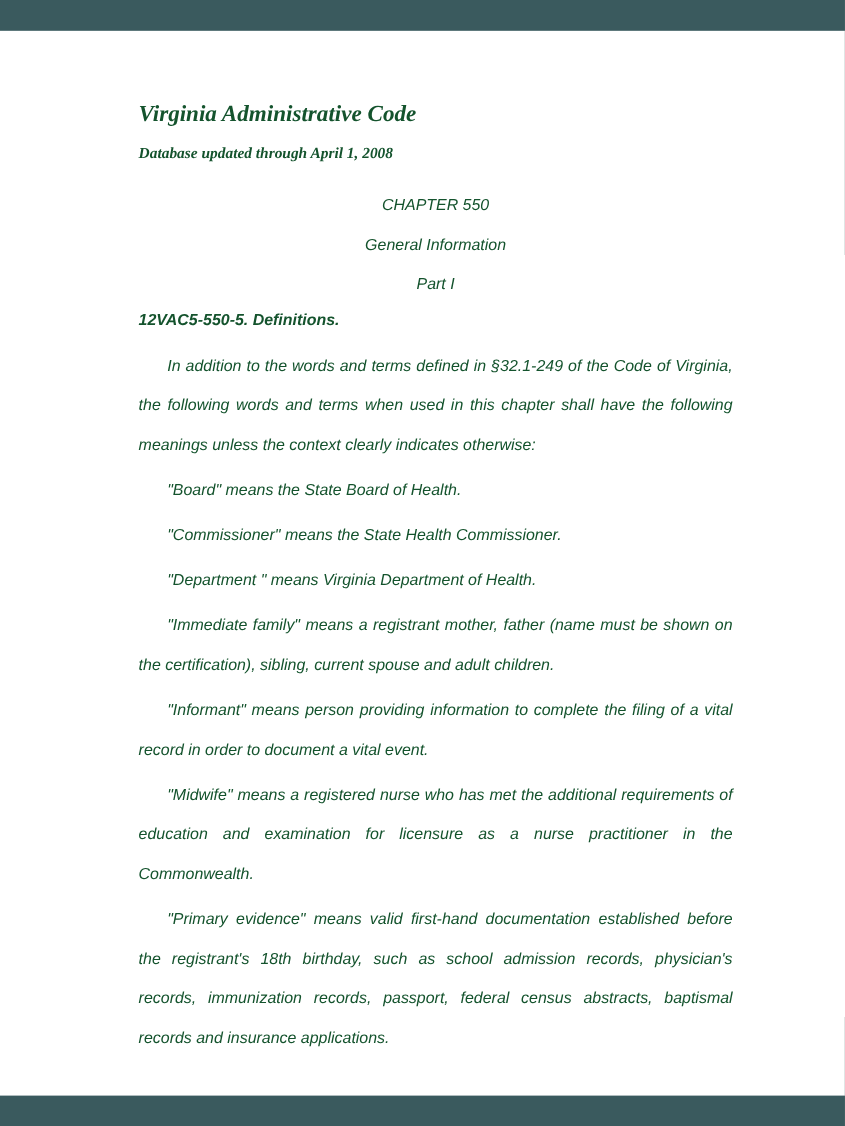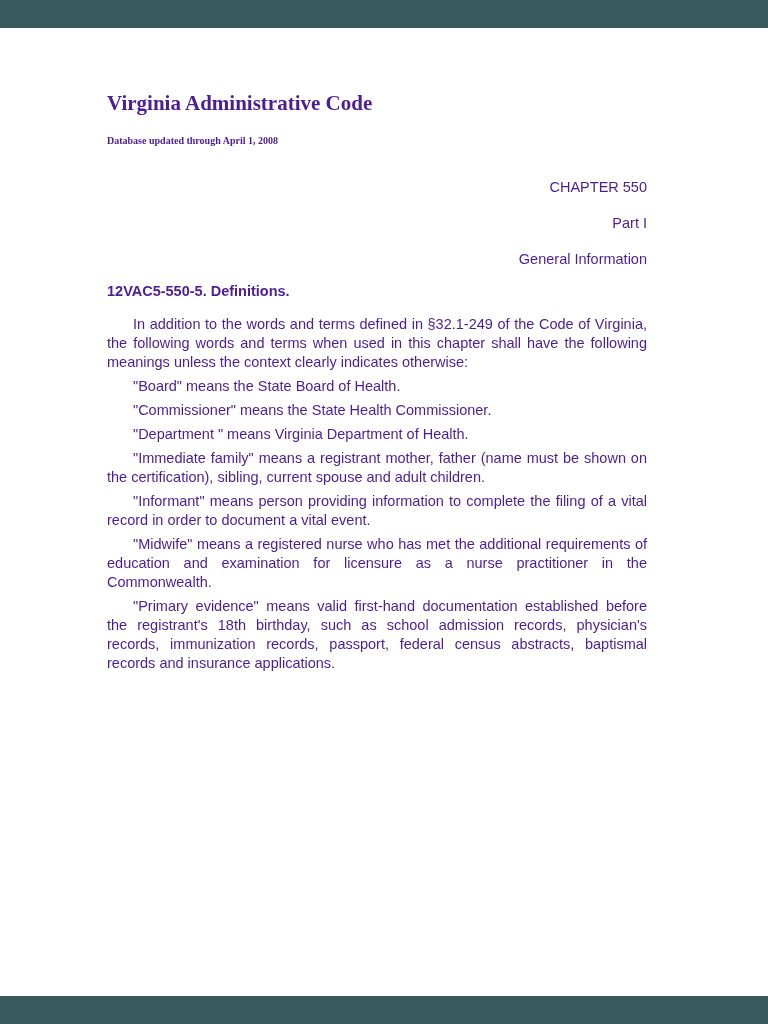--- a/index.html
+++ b/index.html
@@ -23,78 +23,79 @@
     position: absolute;
     top: 28px;
     bottom: 28px;
     left: 0;
     right: 0;
     background: #FFFFFF;
   }
   .content {
     position: absolute;
     top: 0;
-    left: 107px;
+    left: 126px;
     width: 540px;
-    color: #4c1d95;
+    color: #14532d;
     font-family: "Liberation Sans", sans-serif;
     font-size: 14.5px;
+    font-style: italic;
   }
   .doc-title {
     font-family: "Liberation Serif", serif;
     font-size: 21px;
     font-weight: bold;
     line-height: 25px;
     margin: 63px 0 0 0;
   }
   .doc-subtitle {
     font-family: "Liberation Serif", serif;
-    font-size: 10px;
+    font-size: 14px;
     font-weight: bold;
     line-height: 17px;
     margin: 16px 0 0 0;
   }
   .h-center {
-    text-align: right;
+    text-align: center;
     font-size: 14.5px;
     font-weight: normal;
     line-height: 16px;
     margin: 20px 0 0 0;
   }
   .h-center.first { margin-top: 30px; }
   .section-heading {
     font-size: 14.5px;
     font-weight: bold;
     line-height: 16px;
     margin: 16px 0 16px 0;
   }
   p.body-par {
     text-align: justify;
-    line-height: 19px;
+    line-height: 36px;
     text-indent: 26px;
     margin: 5px 0 0 0;
   }
   p.body-par.first { margin-top: 7px; }
 </style>
 </head>
 <body>
 
 <div class="viewer-bar top"></div>
 <div class="viewer-bar bottom"></div>
 
 <div class="page">
   <div class="content">
 
     <h1 class="doc-title">Virginia Administrative Code</h1>
 
     <div class="doc-subtitle">Database updated through April 1, 2008</div>
 
     <div class="h-center first">CHAPTER 550</div>
+    <div class="h-center">General Information</div>
     <div class="h-center">Part I</div>
-    <div class="h-center">General Information</div>
 
     <div class="section-heading">12VAC5-550-5. Definitions.</div>
 
     <p class="body-par first">In addition to the words and terms defined in §32.1-249 of the Code of Virginia, the following words and terms when used in this chapter shall have the following meanings unless the context clearly indicates otherwise:</p>
 
     <p class="body-par">"Board" means the State Board of Health.</p>
     <p class="body-par">"Commissioner" means the State Health Commissioner.</p>
     <p class="body-par">"Department " means Virginia Department of Health.</p>
     <p class="body-par">"Immediate family" means a registrant mother, father (name must be shown on the certification), sibling, current spouse and adult children.</p>
     <p class="body-par">"Informant" means person providing information to complete the filing of a vital record in order to document a vital event.</p>

